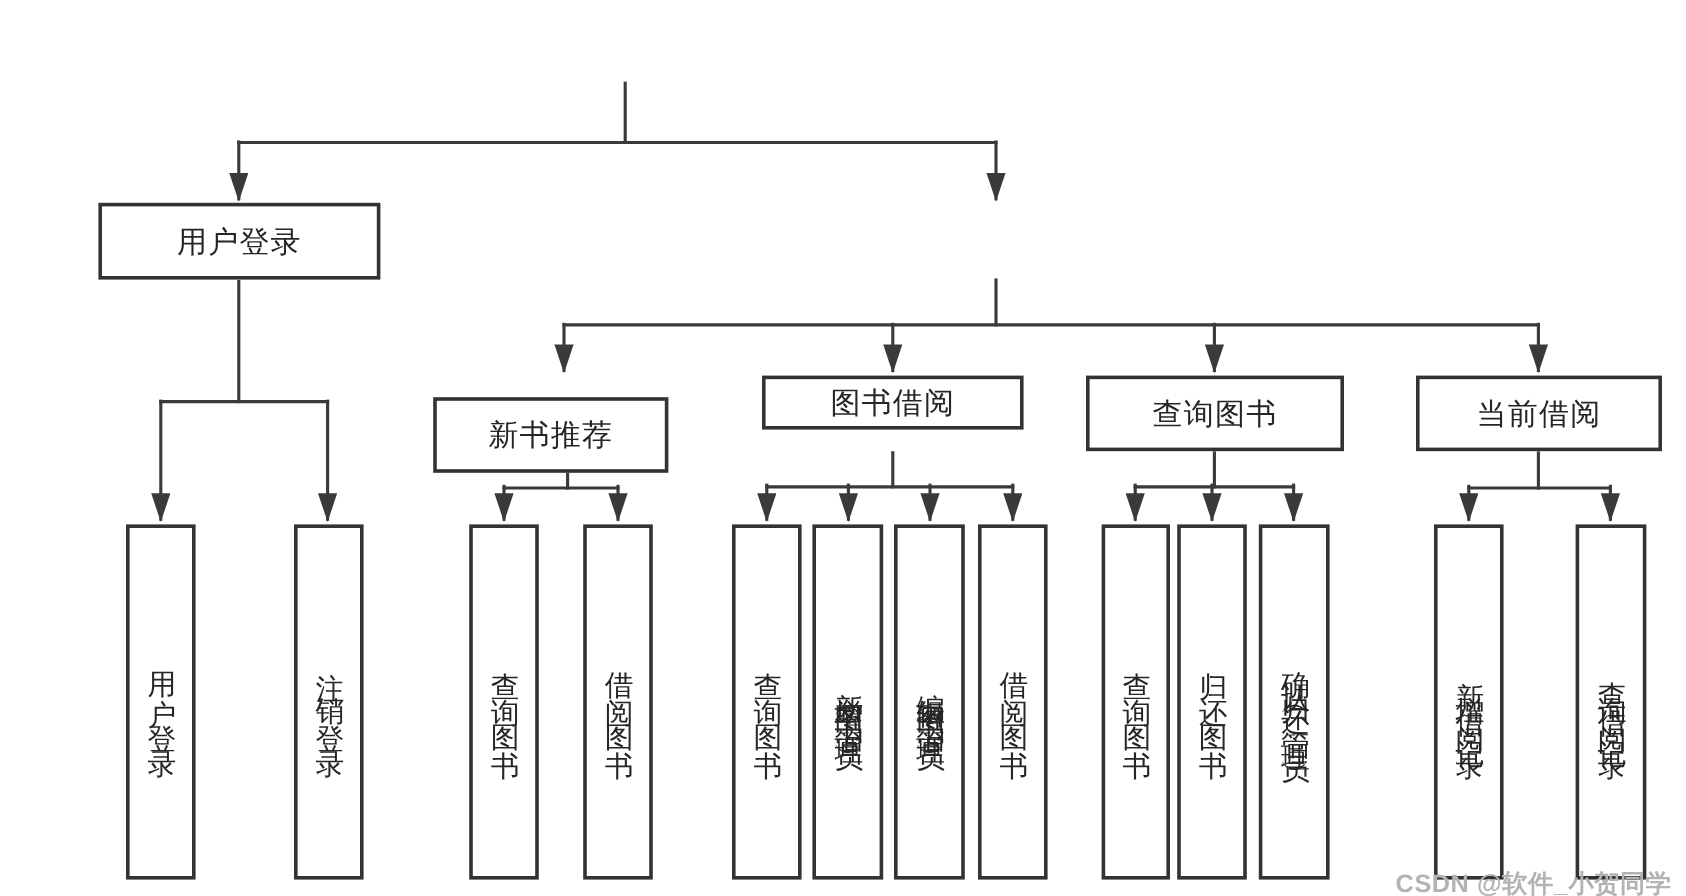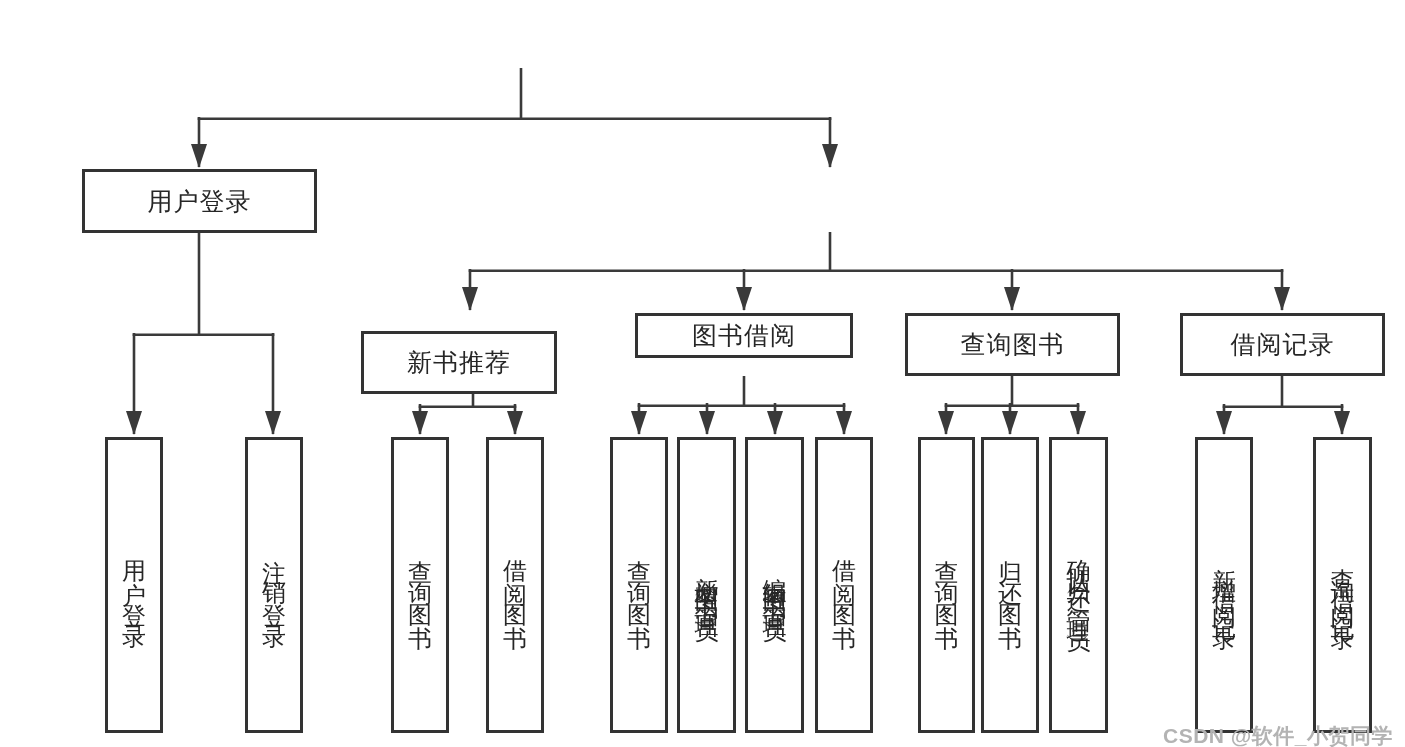--- a/index.html
+++ b/index.html
@@ -138,21 +138,21 @@
       <line x1="1342" y1="404" x2="1342" y2="434" marker-end="url(#arrow)"></line>
     </g>
   </svg>
 
 
   <div id="n-b0" class="box">用户登录</div>
 
   <div id="n-l3-0" class="box">新书推荐</div>
   <div id="n-l3-1" class="box">图书借阅</div>
   <div id="n-l3-2" class="box">查询图书</div>
-  <div id="n-l3-3" class="box">借阅记录</div>
+  <div id="n-l3-3" class="box">当前借阅</div>
 
   <div id="n-u0" class="box vbox ls22">用户登录</div>
   <div id="n-u1" class="box vbox ls22">注销登录</div>
 
   <div id="n-r0" class="box vbox ls22">查询图书</div>
   <div id="n-r1" class="box vbox ls22">借阅图书</div>
 
   <div id="n-bo0" class="box vbox ls22">查询图书</div>
   <div id="n-bo1" class="box vbox ls6">新增图书（管理员）</div>
   <div id="n-bo2" class="box vbox ls6">编辑图书（管理员）</div>

